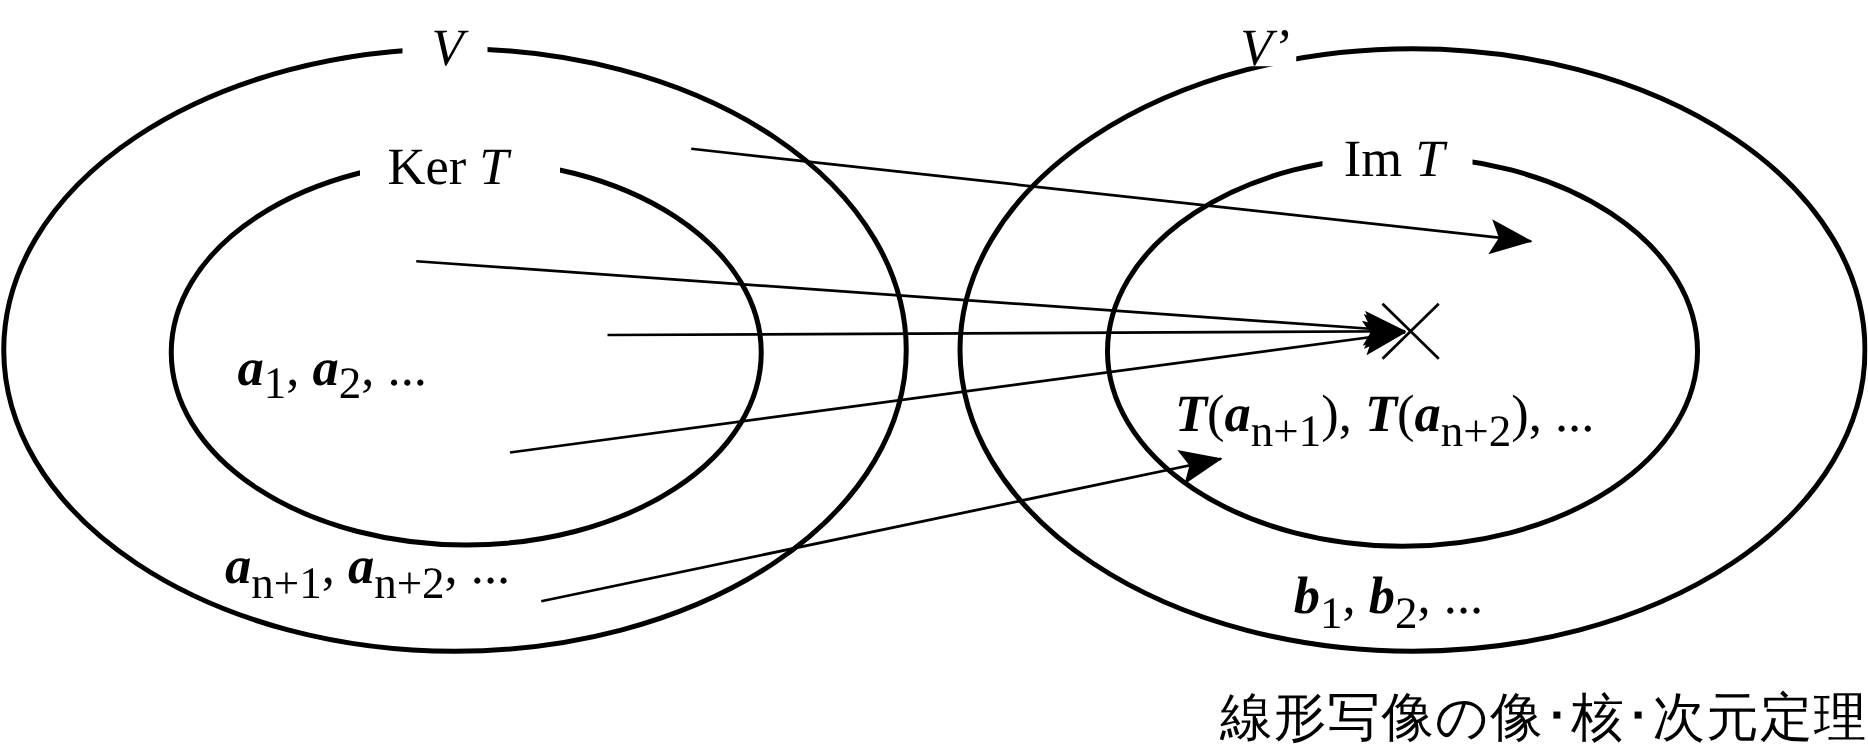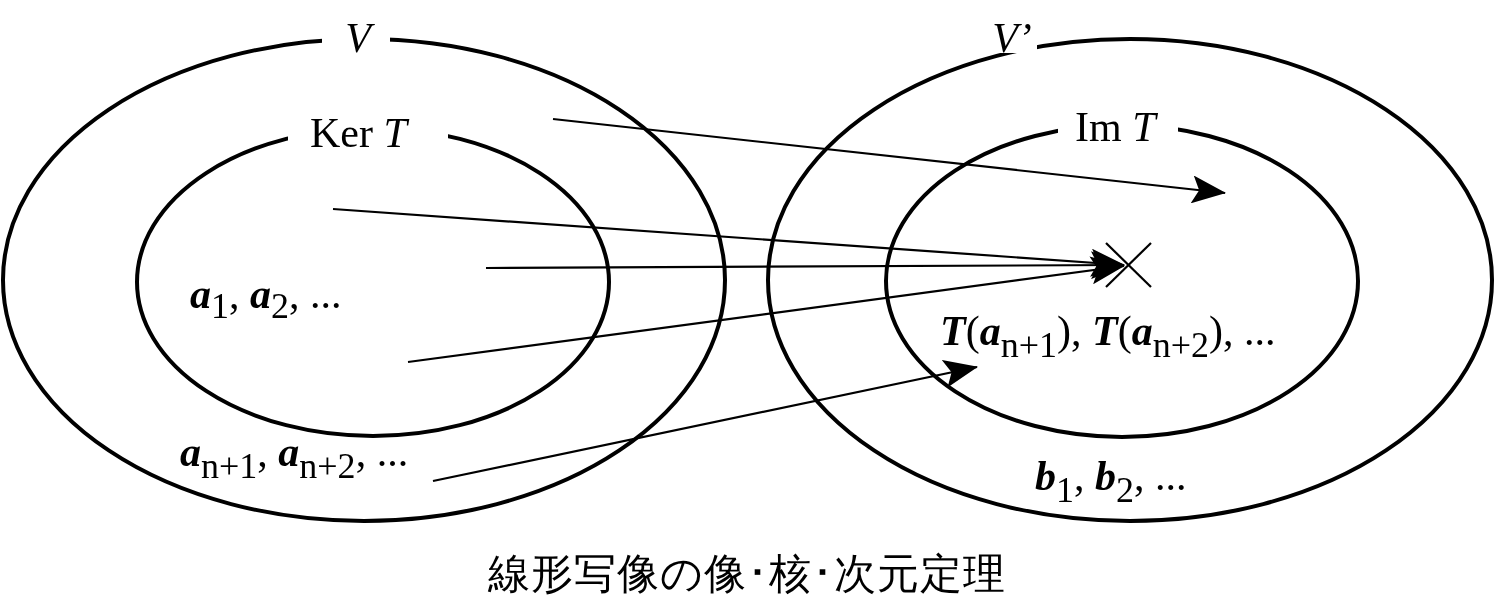--- a/index.html
+++ b/index.html
@@ -1,20 +1,20 @@
 <!DOCTYPE html>
 <html><head>
 <meta charset="utf-8">
 <style>
   html, body { margin: 0; padding: 0; background: #ffffff; }
   body { width: 1494px; height: 600px; position: relative; overflow: hidden; }
   #diagram { position: absolute; left: 0; top: 0; width: 1494px; height: 600px; }
   .math { font-family: "Liberation Serif", "DejaVu Serif", serif; fill: #000000; }
   .caption {
-    position: absolute; left: 0; top: 548px; width: 1494px; text-align: center;
+    position: absolute; left: 0; top: 548px; width: 1494px; text-align: right;
     font-family: "DejaVu Sans", "Liberation Sans", sans-serif;
     font-size: 42px; color: #000000; letter-spacing: 1px; line-height: 52px;
   }
 </style>
 </head>
 <body>
 
 <svg id="diagram" viewBox="0 0 1494 600" xmlns="http://www.w3.org/2000/svg">
   <defs>
     <marker id="arrowhead" markerWidth="14" markerHeight="12" refX="13" refY="6" orient="auto" markerUnits="userSpaceOnUse" viewBox="0 0 14 12">

